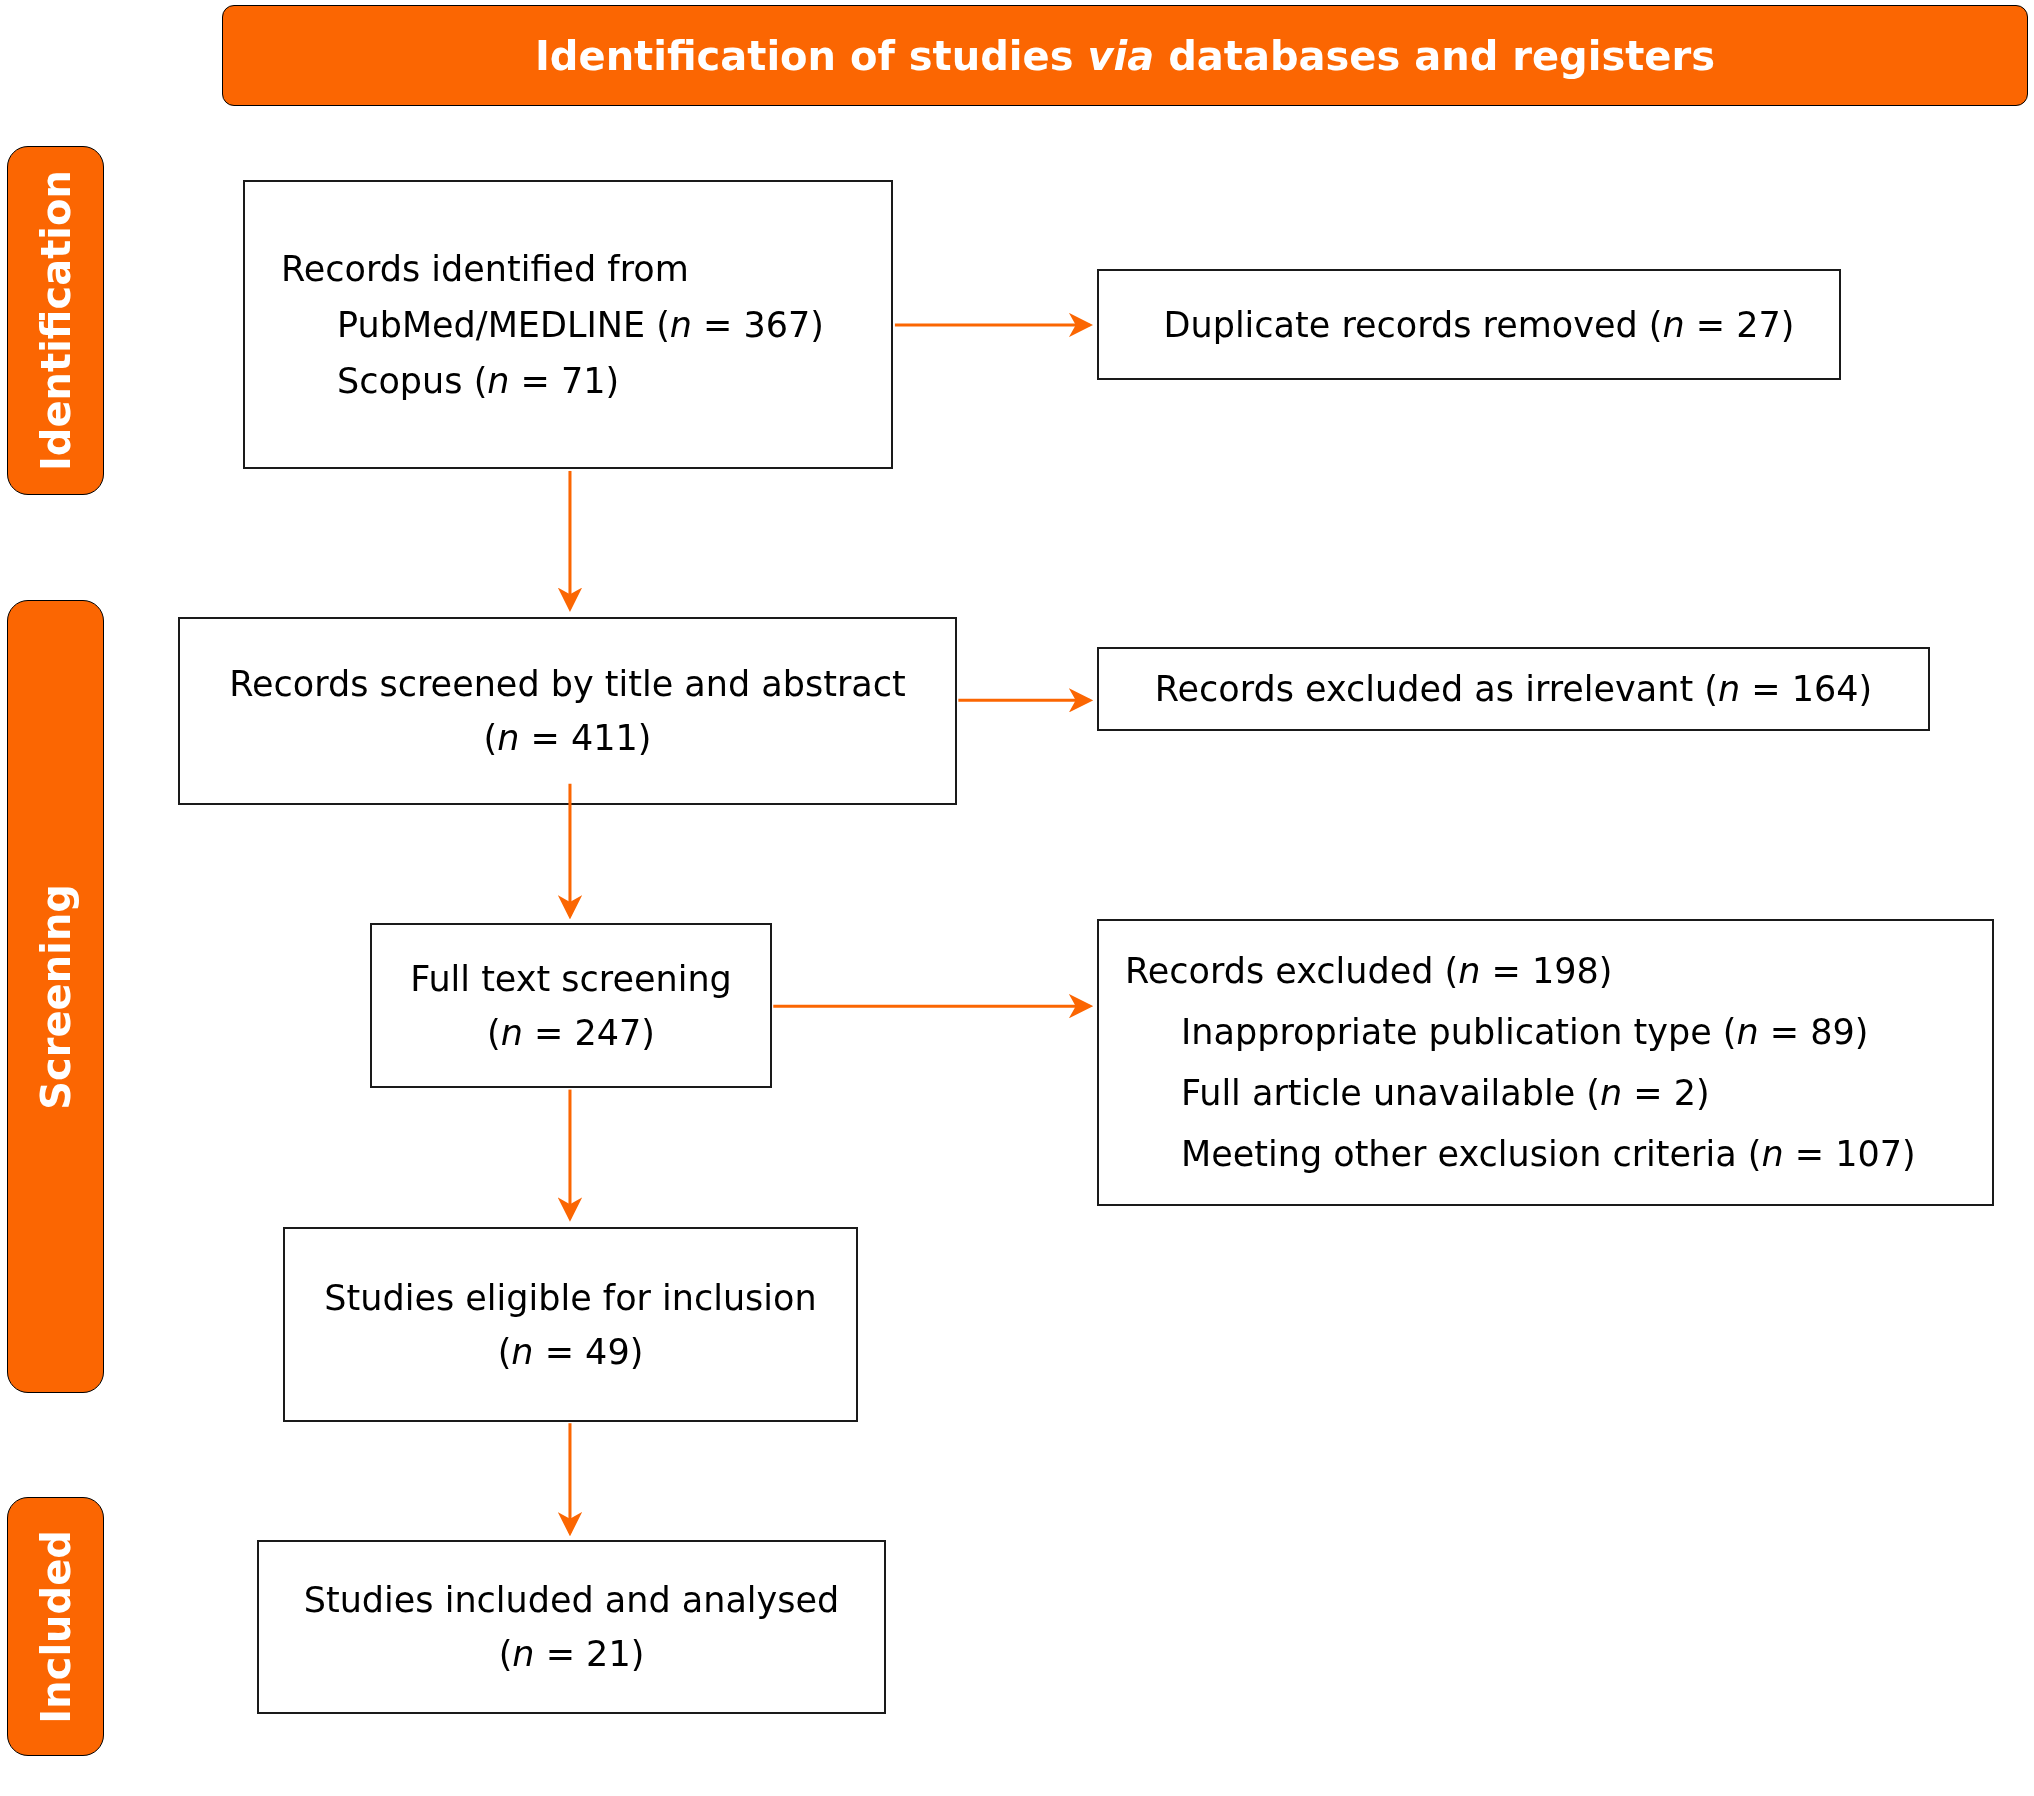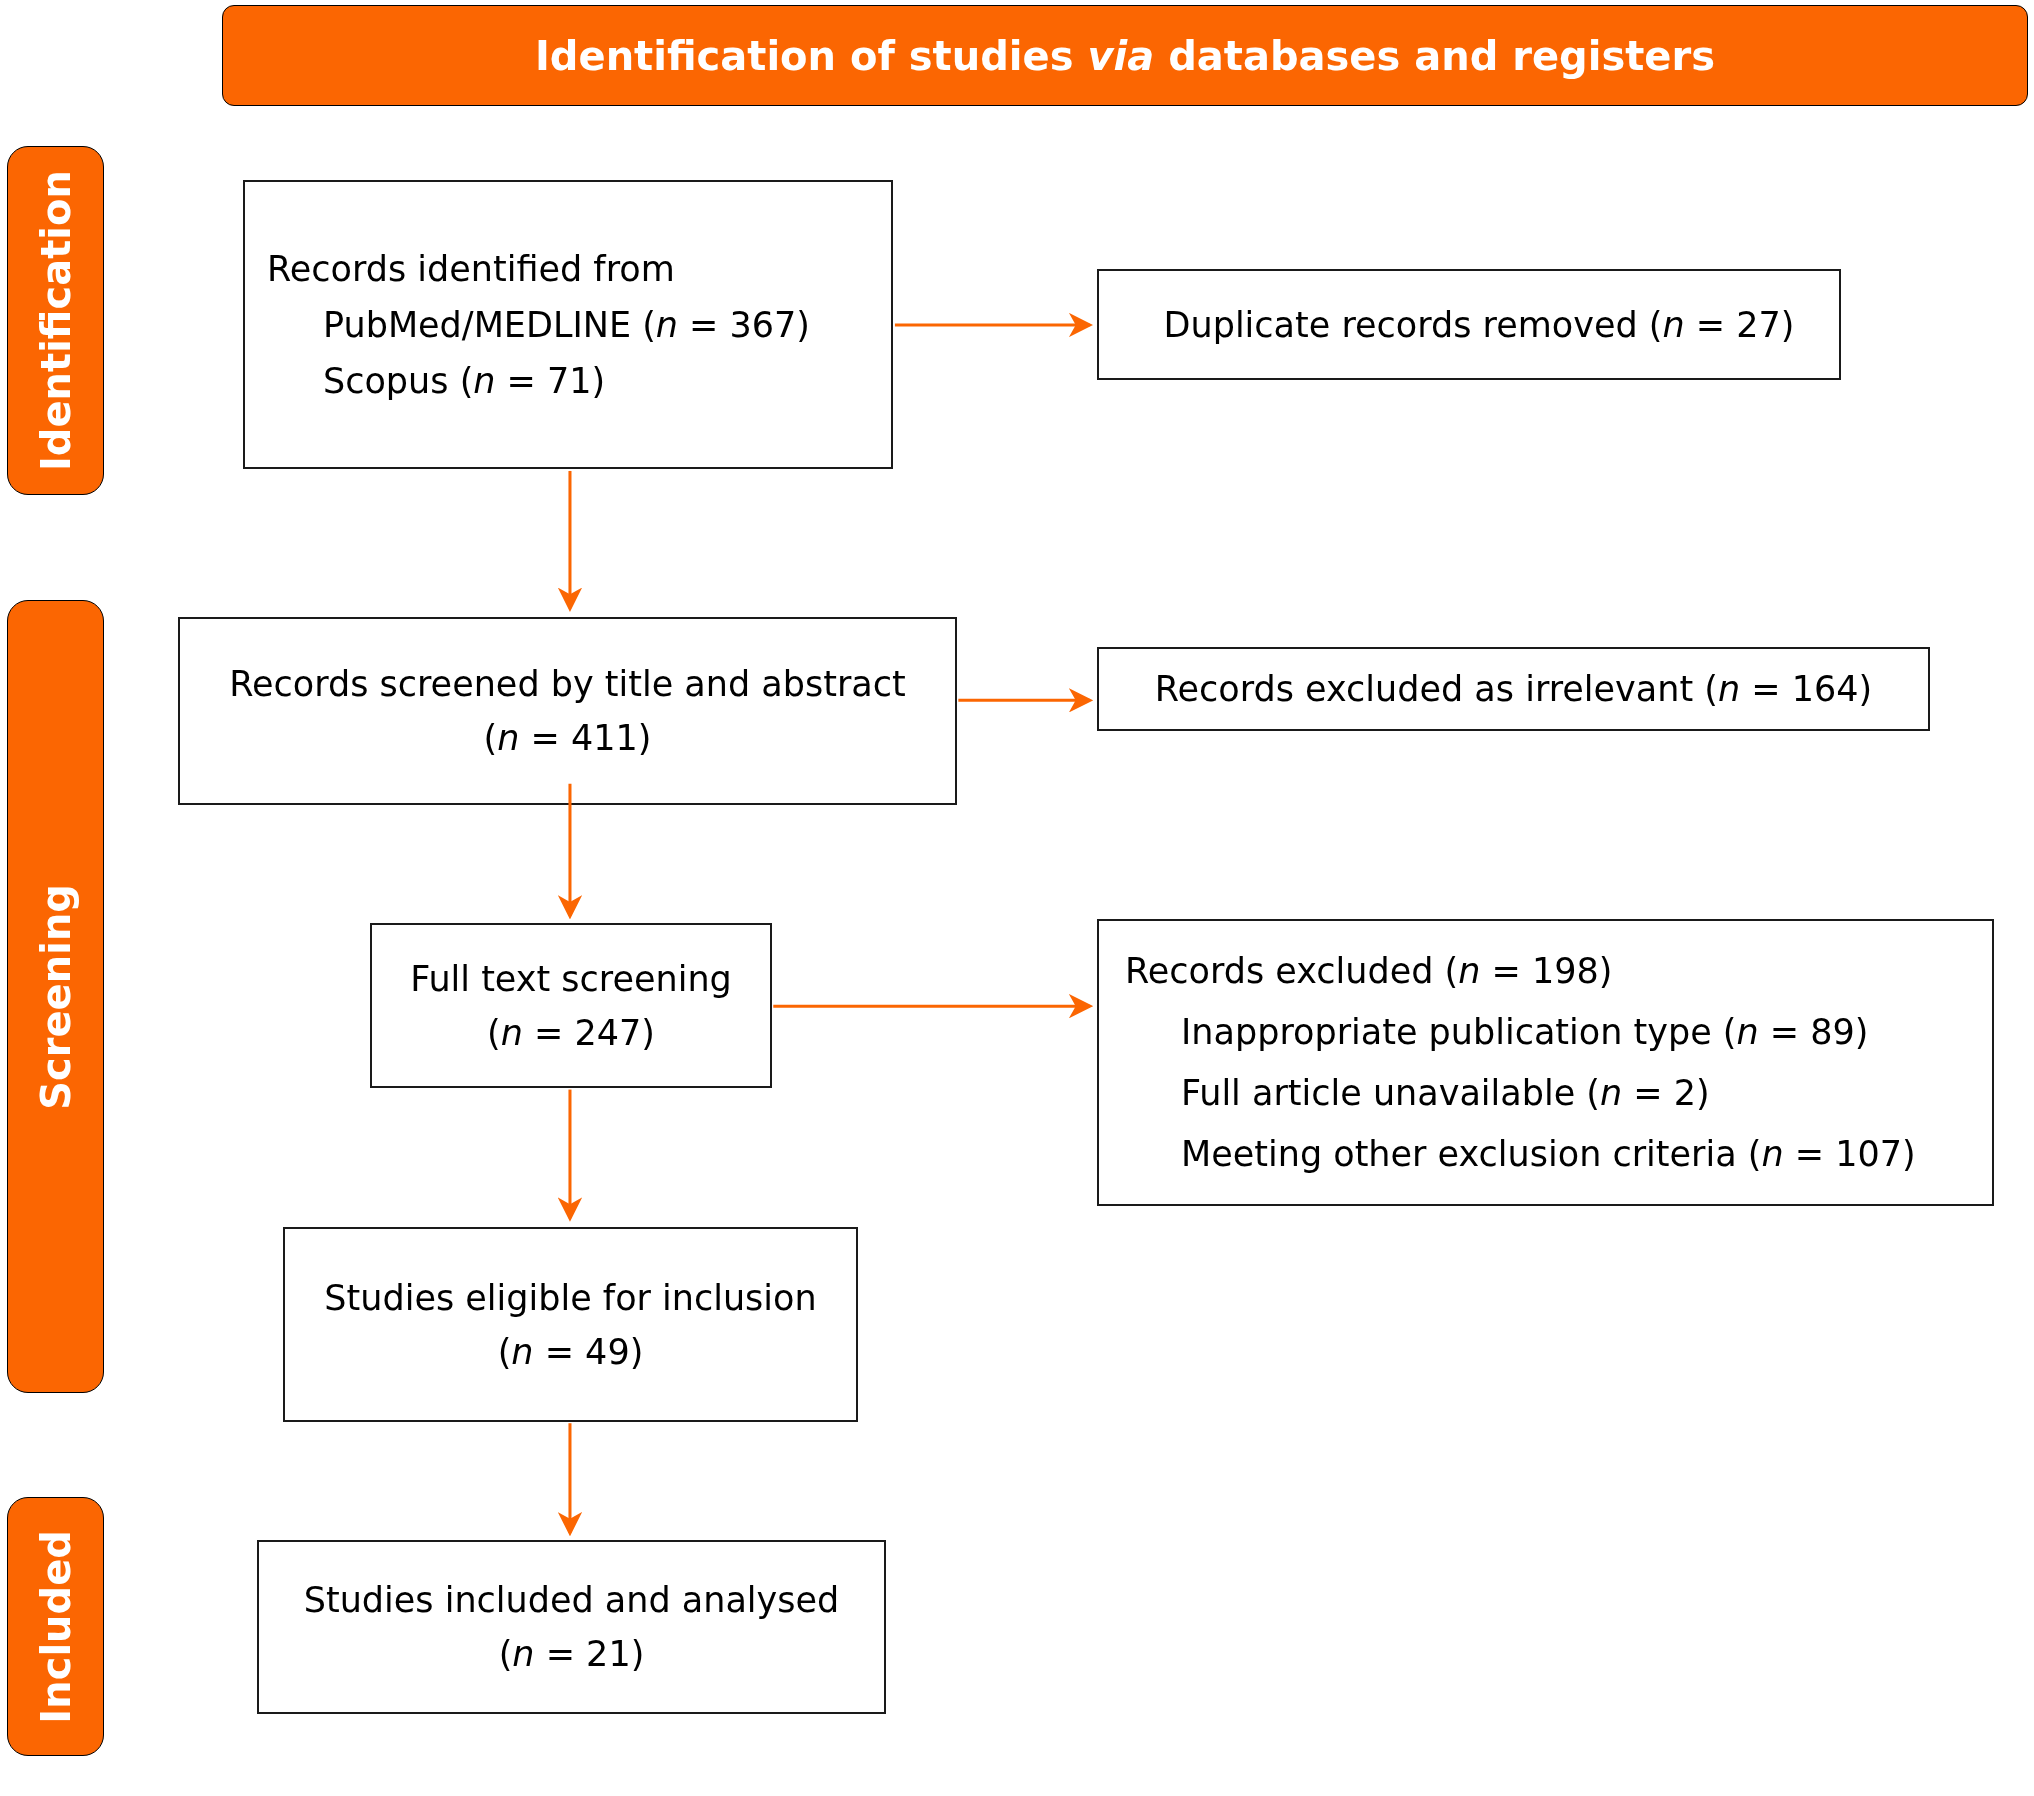--- a/index.html
+++ b/index.html
@@ -48,21 +48,21 @@
     box-sizing: border-box;
     font-size: 35px;
     line-height: 54px;
     display: flex; flex-direction: column; justify-content: center;
   }
   .fbox.left-align { align-items: flex-start; text-align: left; }
   .fbox.center-align { align-items: center; text-align: center; }
   .line { white-space: nowrap; }
   .line.indent { padding-left: 56px; }
   .it { font-style: italic; }
-  #box-identified { left: 243px; top: 180px; width: 650px; height: 289px; padding-left: 22px; line-height: 56px; }
+  #box-identified { left: 243px; top: 180px; width: 650px; height: 289px; padding-left: 36px; line-height: 56px; }
   #box-duplicates { left: 1097px; top: 269px; width: 744px; height: 111px; padding-left: 20px; }
   #box-screened   { left: 178px; top: 617px; width: 779px; height: 188px; }
   #box-irrelevant { left: 1097px; top: 647px; width: 833px; height: 84px; }
   #box-fulltext   { left: 370px; top: 923px; width: 402px; height: 165px; }
   #box-excluded   { left: 1097px; top: 919px; width: 897px; height: 287px; padding-left: 26px; line-height: 61px; }
   #box-eligible   { left: 283px; top: 1227px; width: 575px; height: 195px; }
   #box-included   { left: 257px; top: 1540px; width: 629px; height: 174px; }
   #arrows {
     position: absolute; left: 0; top: 0;
     width: 2034px; height: 1796px;

